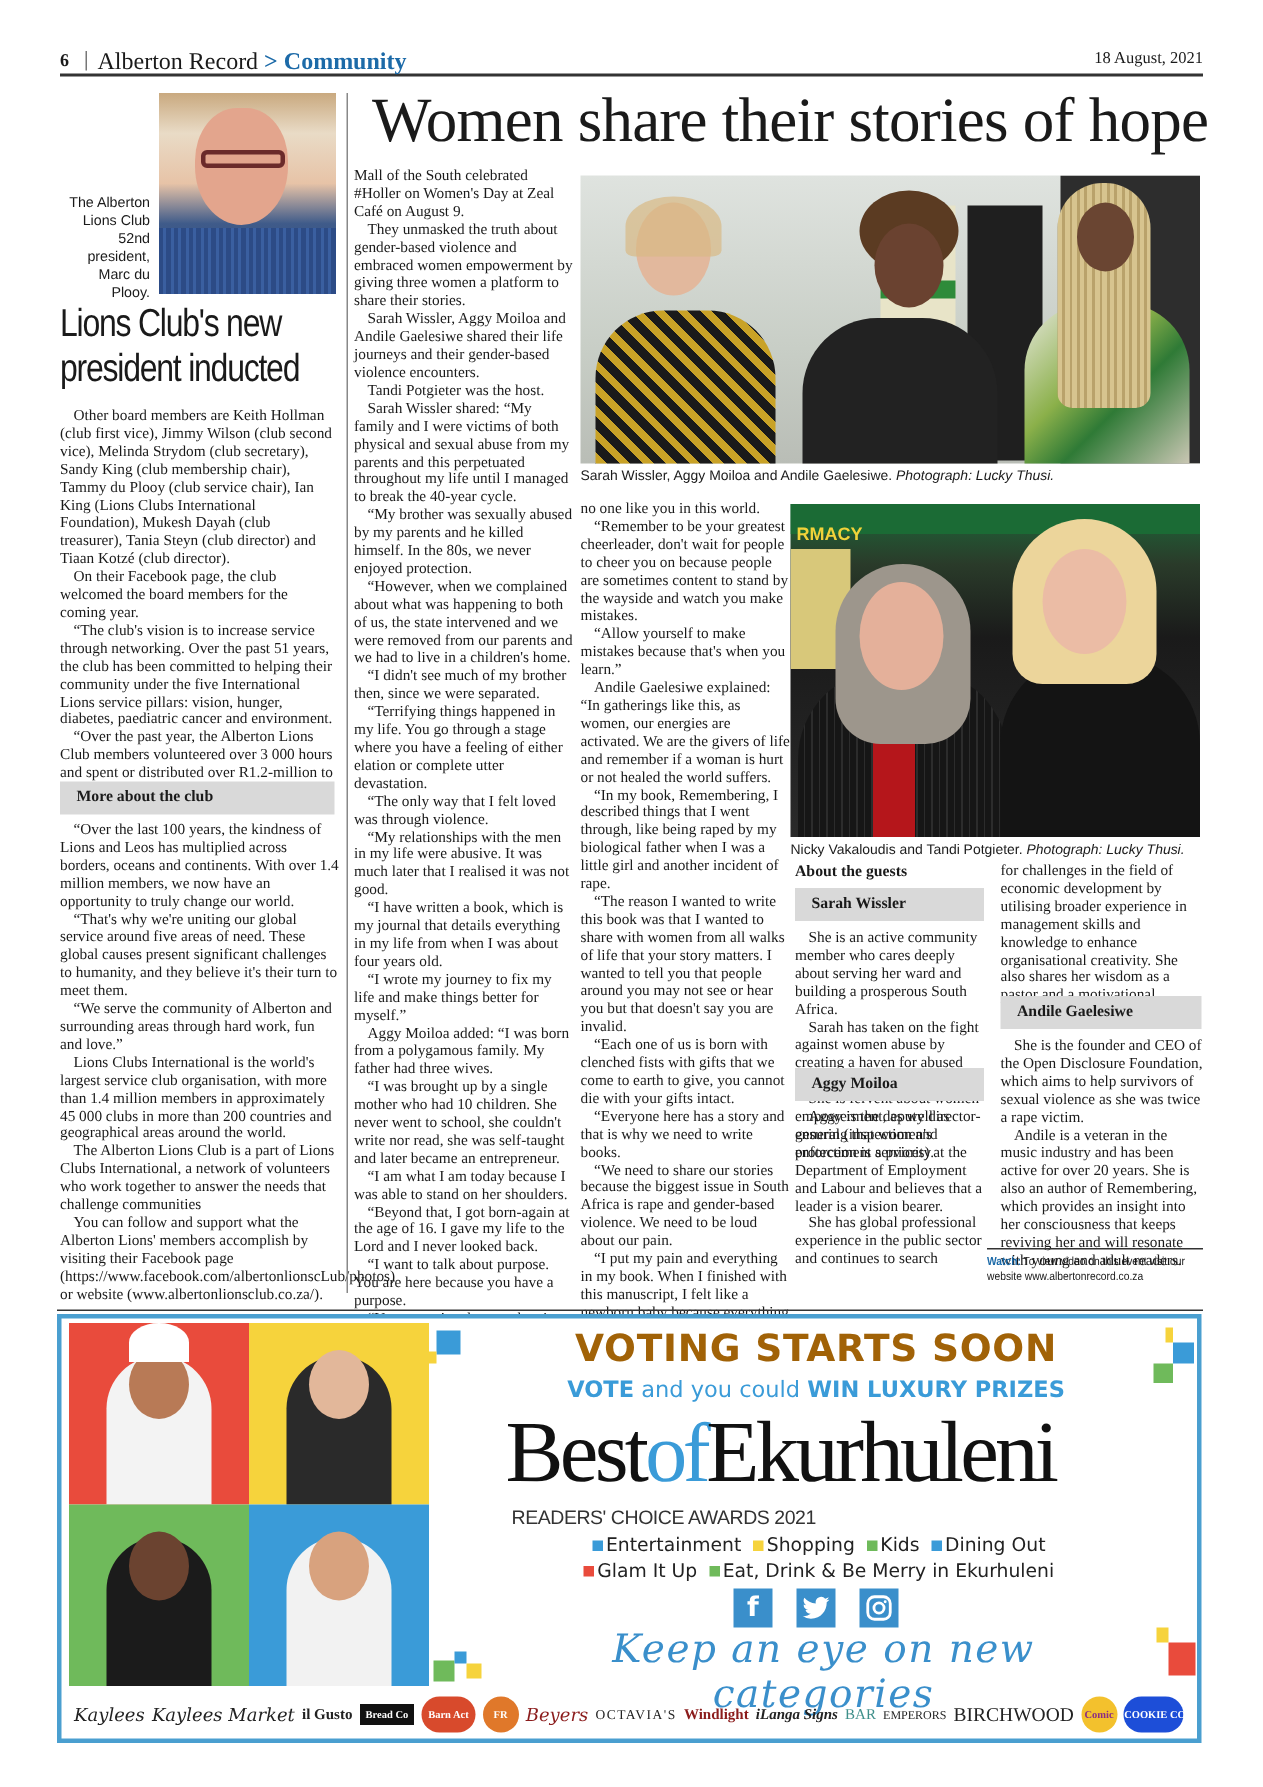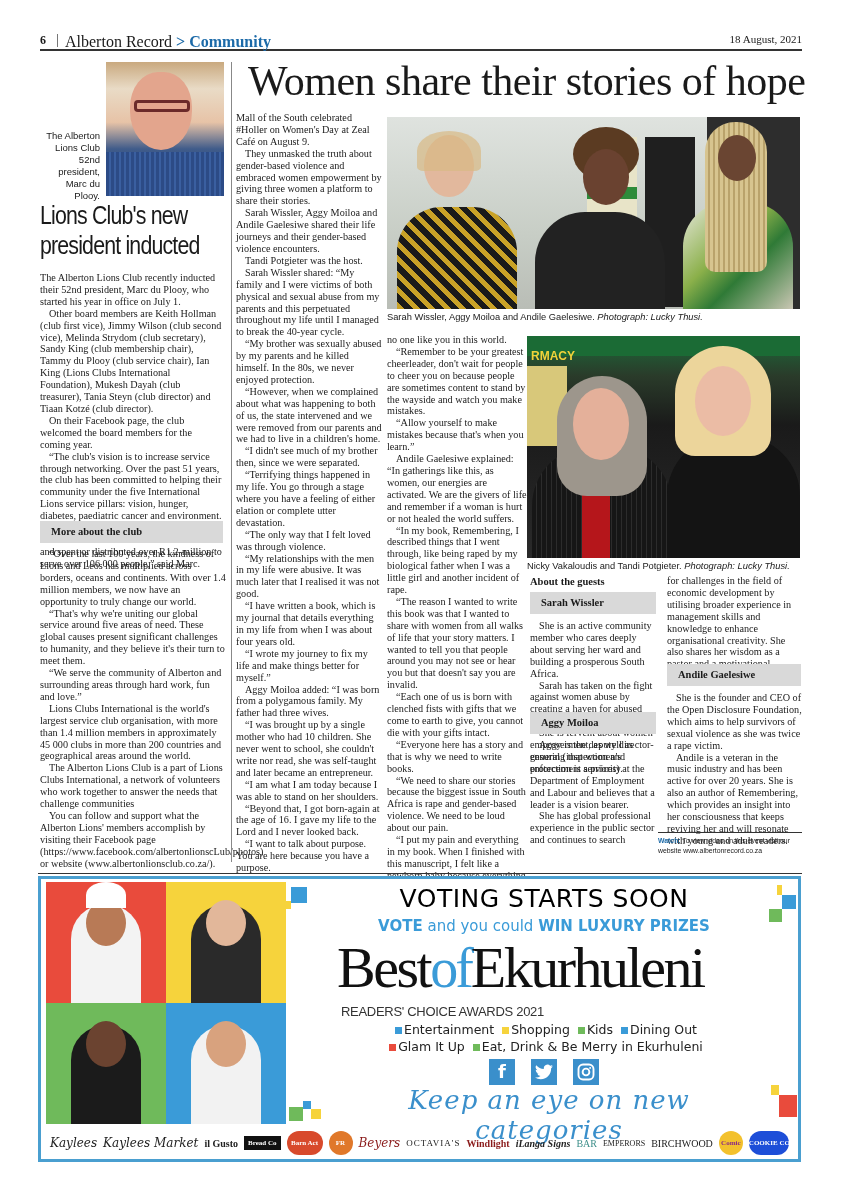--- a/index.html
+++ b/index.html
@@ -66,21 +66,21 @@
   .ad { left: 38px; top: 876px; width: 763px; height: 286px; border: 3px solid #4a9fd0; background: #fff; overflow: hidden; }
   .ad-grid { position: absolute; left: 5px; top: 3px; width: 240px; height: 243px; }
   .ad-cell { position: absolute; width: 120px; height: 121px; overflow: hidden; }
   .ad-cell .person { position: absolute; left: 25px; top: 22px; width: 70px; height: 110px; border-radius: 35px 35px 10px 10px; }
   .ad-cell .head { position: absolute; left: 40px; top: 18px; width: 40px; height: 46px; border-radius: 50%; }
   .c1 { left: 0; top: 0; background: #e94b3c; }
   .c2 { left: 120px; top: 0; background: #f6d33c; }
   .c3 { left: 0; top: 121px; background: #6fba5b; }
   .c4 { left: 120px; top: 121px; background: #3a9bd8; }
   .ad-right { position: absolute; left: 248px; top: 0; width: 510px; height: 246px; }
-  .ad-voting { position: absolute; left: 0; width: 510px; top: 5px; text-align: center; font-family: "DejaVu Sans", sans-serif; font-weight: normal; font-size: 25px; letter-spacing: 0.5px; color: #000000; }
+  .ad-voting { position: absolute; left: 0; width: 510px; top: 5px; text-align: center; font-family: "DejaVu Sans", sans-serif; font-weight: bold; font-size: 25px; letter-spacing: 0.5px; color: #a16207; }
   .ad-vote { position: absolute; left: 0; width: 510px; top: 38px; text-align: center; font-family: "DejaVu Sans", sans-serif; font-size: 15px; color: #3a9bd8; }
   .ad-vote b { font-weight: bold; }
   .ad-best { position: absolute; left: 48px; top: 58px; font-family: "Liberation Serif", serif; font-size: 58px; line-height: 62px; letter-spacing: -2.5px; color: #111; white-space: nowrap; }
   .ad-best .of { color: #3a9bd8; font-size: 56px; letter-spacing: -3px; }
   .ad-rca { position: absolute; left: 52px; top: 125px; font-family: "Liberation Sans", sans-serif; font-size: 13px; color: #333; letter-spacing: -0.3px; }
   .ad-cats { position: absolute; left: 0; width: 510px; text-align: center; font-family: "DejaVu Sans", sans-serif; font-size: 12.5px; line-height: 17px; color: #222; }
   .ad-cats1 { top: 142px; }
   .ad-cats2 { top: 159px; }
   .sq { display: inline-block; width: 7px; height: 7px; margin: 0 2px 1px 4px; vertical-align: middle; }
   .ad-social { position: absolute; top: 180px; width: 26px; height: 26px; background: #3a8fcb; color: #fff; font-family: "DejaVu Sans", sans-serif; font-weight: bold; text-align: center; line-height: 26px; font-size: 18px; }
@@ -105,21 +105,20 @@
 
 <div class="abs left-caption">The Alberton Lions Club 52nd president, Marc du Plooy.</div>
 <div class="abs left-photo">
   <div class="face"></div>
     <div class="glasses"></div>
     <div class="shirt"></div>
 </div>
 <div class="abs left-headline">Lions Club's new president inducted</div>
 
 <div class="abs body-text left-body1">
-  <p class="first">The Alberton Lions Club recently inducted their 52nd president, Marc du Plooy, who started his year in office on July 1.</p>
   <p>Other board members are Keith Hollman (club first vice), Jimmy Wilson (club second vice), Melinda Strydom (club secretary), Sandy King (club membership chair), Tammy du Plooy (club service chair), Ian King (Lions Clubs International Foundation), Mukesh Dayah (club treasurer), Tania Steyn (club director) and Tiaan Kotzé (club director).</p>
   <p>On their Facebook page, the club welcomed the board members for the coming year.</p>
   <p>“The club's vision is to increase service through networking. Over the past 51 years, the club has been committed to helping their community under the five International Lions service pillars: vision, hunger, diabetes, paediatric cancer and environment.</p>
   <p>“Over the past year, the Alberton Lions Club members volunteered over 3 000 hours and spent or distributed over R1.2-million to serve over 106 000 people,” said Marc.</p>
 </div>
 <div class="abs infobox left-box">More about the club</div>
 <div class="abs body-text left-body2">
   <p>“Over the last 100 years, the kindness of Lions and Leos has multiplied across borders, oceans and continents. With over 1.4 million members, we now have an opportunity to truly change our world.</p>
   <p>“That's why we're uniting our global service around five areas of need. These global causes present significant challenges to humanity, and they believe it's their turn to meet them.</p>
   <p>“We serve the community of Alberton and surrounding areas through hard work, fun and love.”</p>
@@ -292,17 +291,17 @@
     <span class="logo" style="font-weight:bold;font-size:10px;">il Gusto</span>
     <span class="logo dark">Bread Co</span>
     <span class="logo badge" style="background:#d84a2c;width:36px;border-radius:12px;">Barn Act</span>
     <span class="logo badge" style="background:#e0782a;">FR</span>
     <span class="logo script" style="color:#8b1c1c;">Beyers</span>
     <span class="logo" style="font-family:'Liberation Serif',serif;font-size:9px;letter-spacing:1px;">OCTAVIA'S</span>
     <span class="logo red">Windlight</span>
     <span class="logo" style="font-weight:bold;font-style:italic;font-size:10px;">iLanga Signs</span>
     <span class="logo" style="color:#3e8f8a;font-size:10px;">BAR</span>
     <span class="logo" style="font-family:'Liberation Serif',serif;">EMPERORS</span>
-    <span class="logo" style="font-family:'Liberation Serif',serif;font-size:10px;">BIRCHWOOD</span>
+    <span class="logo" style="font-family:'Liberation Serif',serif;font-size:13px;">BIRCHWOOD</span>
     <span class="logo badge" style="background:#f3c12d;color:#8a2a86;">Comic</span>
     <span class="logo badge" style="background:#1d4ed8;width:40px;border-radius:12px;">COOKIE CO.</span>
   </div>
 </div>
 
 </body></html>

